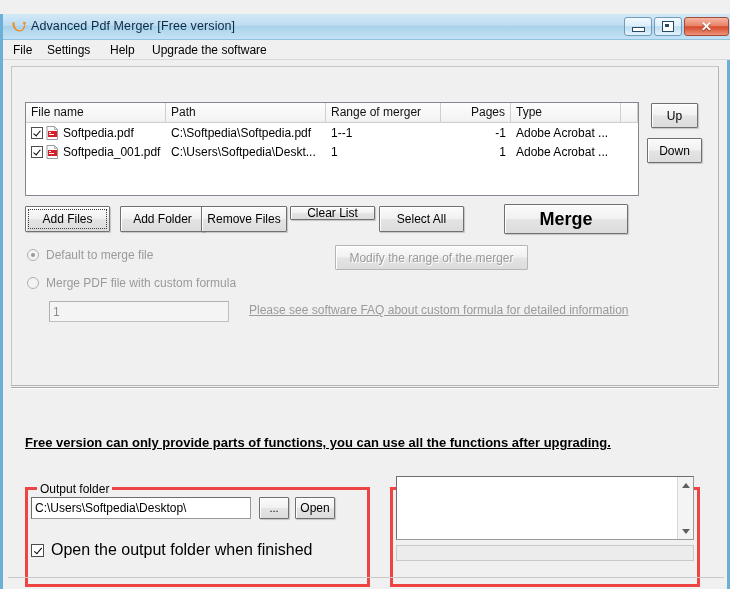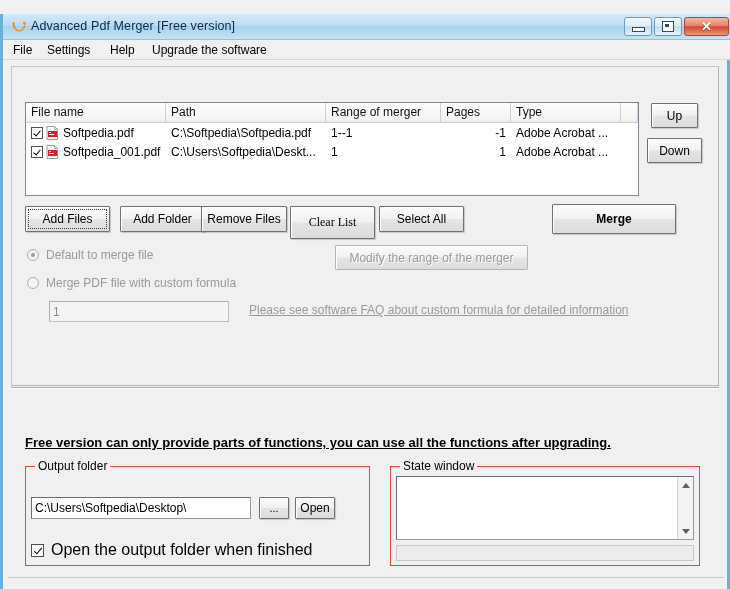--- a/index.html
+++ b/index.html
@@ -155,21 +155,21 @@
   .lv-th {
     box-sizing: border-box;
     border-right: 1px solid #cfcfcf;
     padding: 2px 5px 0 5px;
     font-size: 12px;
     color: #111;
     white-space: nowrap;
     overflow: hidden;
     background: linear-gradient(to bottom, #fdfdfd 0%, #f3f3f3 92%, #e8e8e8 100%);
   }
-  .lv-th.num { }
+  .lv-th.num { text-align: right; }
   .lv-row {
     display: flex;
     height: 19px;
     align-items: center;
   }
   .lv-td {
     box-sizing: border-box;
     padding: 0 5px;
     font-size: 12px;
     color: #000;
@@ -221,23 +221,22 @@
     cursor: default;
     font-family: "Liberation Sans", sans-serif;
   }
   .btn.focused::after {
     content: "";
     position: absolute;
     left: 2px; top: 2px; right: 2px; bottom: 2px;
     border: 1px dotted #3a3a3a;
   }
   .btn.big {
-    font-size: 12px;
+    font-size: 18px;
     font-weight: bold;
-    margin-left: 48px;
   }
   .btn.disabled {
     color: #9a9a9a;
     text-shadow: 1px 1px 0 #ffffff;
     border-color: #b5b5b5;
     box-shadow: inset 1px 1px 0 #ffffff;
   }
 
   
   .radio-row {
@@ -305,22 +304,23 @@
     font-weight: bold;
     color: #000;
     text-decoration: underline;
     white-space: nowrap;
   }
 
   
   .groupbox {
     position: absolute;
     box-sizing: border-box;
-    border: 1px solid #ef4444;
+    border: 3px solid #ef4444;
     background: transparent;
+    margin-top: 21px;
   }
   .groupbox-title {
     position: absolute;
     top: -8px; left: 9px;
     background: #f0f0f0;
     padding: 0 3px;
     font-size: 12px;
     color: #000;
     white-space: nowrap;
   }
@@ -476,21 +476,21 @@
       <div class="lv-td" style="width:110px">Adobe Acrobat ...</div>
     </div>
   </div>
 
   <div class="btn" style="left:648px; top:89px;  width:47px; height:25px;">Up</div>
   <div class="btn" style="left:644px; top:124px; width:55px; height:25px;">Down</div>
 
   <div class="btn focused" style="left:22px;  top:192px; width:85px; height:26px;">Add Files</div>
   <div class="btn" style="left:110px; top:192px; width:85px; height:26px;margin-left:7px;">Add Folder</div>
   <div class="btn" style="left:198px; top:192px; width:86px; height:26px;">Remove Files</div>
-  <div class="btn" style="left:287px; top:192px; width:85px; height:33px;font-family:Liberation Serif, serif;">Clear List</div>
+  <div class="btn" style="left:287px; top:192px; width:85px; height:14px;">Clear List</div>
   <div class="btn" style="left:376px; top:192px; width:85px; height:26px;">Select All</div>
   <div class="btn big" style="left:501px; top:190px; width:124px; height:30px;">Merge</div>
 
   <div class="radio-row" style="left:24px; top:234px;">
     <span class="radio-mark checked"></span>
     <span>Default to merge file</span>
   </div>
 
   <div class="radio-row" style="left:24px; top:262px;">
     <span class="radio-mark"></span>

